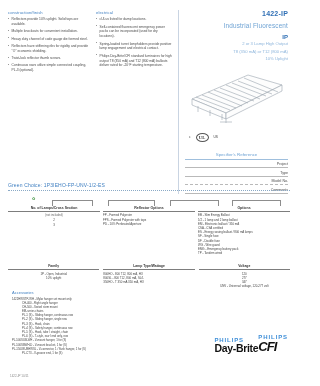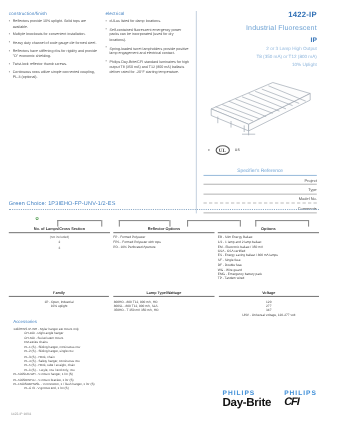--- a/index.html
+++ b/index.html
@@ -102,26 +102,26 @@
   .mcol li { font-size:2.9px; line-height:1.45; color:#444; }
 
   
   .acc { position:absolute; left:12px; top:290px; right:8px; }
   .acc-head { color:#3f7fc1; font-size:4px; margin-bottom:1.5px; }
   .acc ul { list-style:none; margin:0; padding:0; }
   .acc li { font-size:2.8px; line-height:1.5; color:#444; text-align:left; }
   .acc .ind { padding-left:10px; }
 
   
-  .logos { position:absolute; right:10px; bottom:14px; display:flex; gap:12px; align-items:flex-start; }
+  .logos { position:absolute; right:10px; bottom:32px; display:flex; align-items:flex-end; }
   .logo-unit { text-align:left; }
   .philips { color:#3f8fd8; font-size:6px; font-weight:bold; letter-spacing:.9px; }
   .brand { color:#111; font-size:10.5px; font-weight:bold; letter-spacing:-0.3px; margin-top:-1px; }
   .cfi {
-    color:#111; font-size:10px; font-weight:bold; font-style:italic;
+    color:#111; font-size:13px; font-weight:bold; font-style:italic;
     letter-spacing:-1px; margin-top:-1px;
   }
 
   .footer { position:absolute; left:10px; bottom:8px; font-size:3px; color:#8c8c8c; }
 </style>
 </head>
 <body>
 
 <div class="page">
 

